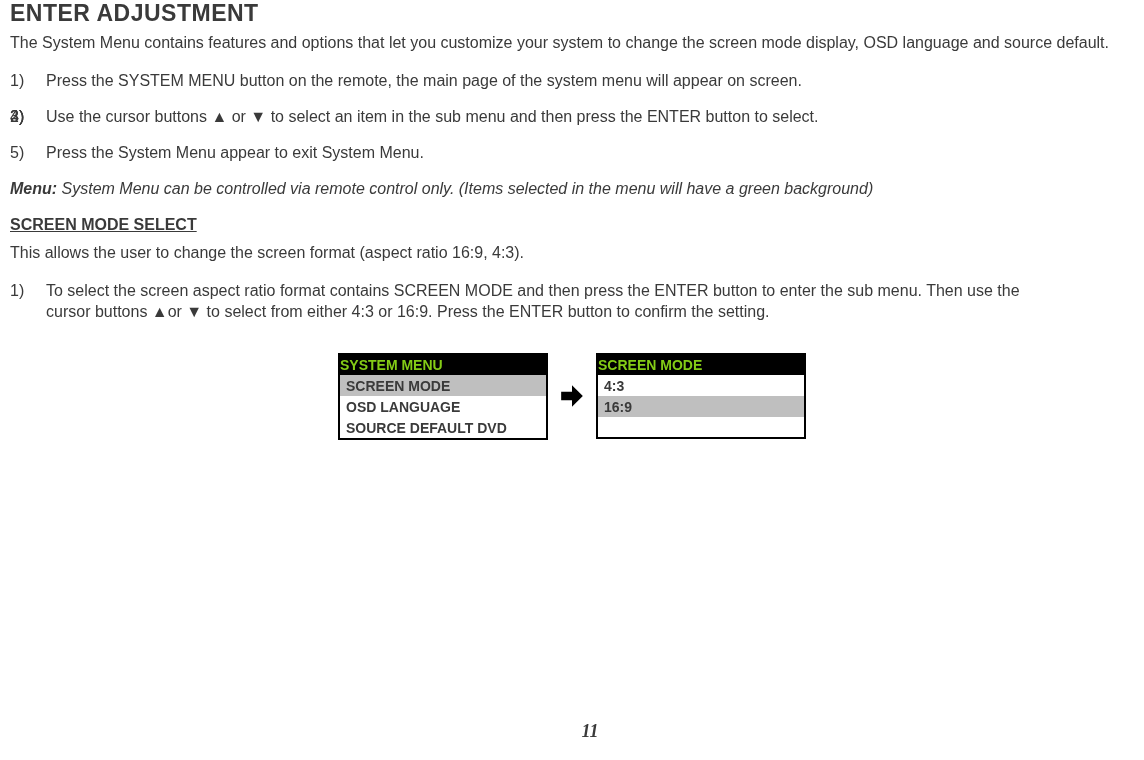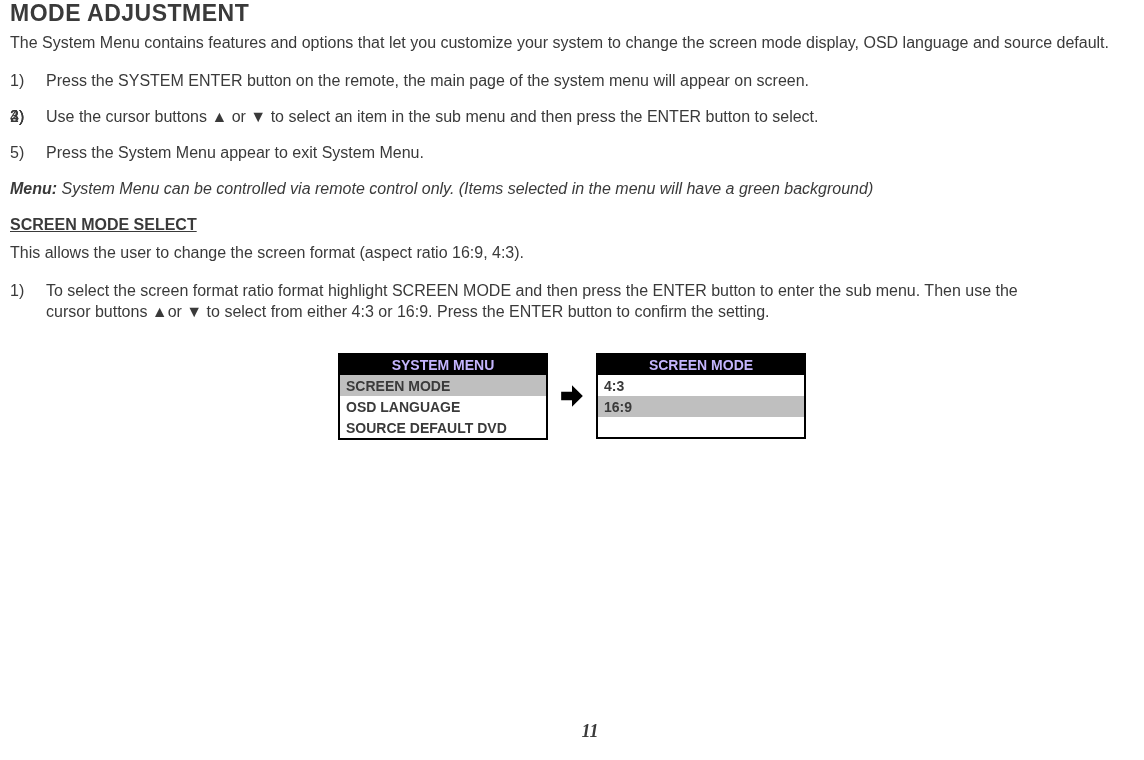--- a/index.html
+++ b/index.html
@@ -74,22 +74,21 @@
       margin-bottom: 30px;
     }
     .menu-box {
       border: 2px solid #000;
       width: 210px;
       font-size: 14px;
       font-weight: bold;
     }
     .menu-header {
       background: #000;
-      color: #c4b5fd;
-      text-align: center;
+      color: #84cc16;
       padding: 2px 0;
       font-size: 14px;
     }
     .menu-item {
       padding: 2px 6px;
       border-top: 1px solid transparent;
     }
     .menu-item.selected { background: #bfbfbf; }
     .menu-item.blank { height: 20px; }
     .arrow-icon {
@@ -109,28 +108,28 @@
       font-style: italic;
       font-weight: bold;
       font-size: 18px;
       padding-left: 36px;
     }
     .tri { font-family: Arial, sans-serif; }
   </style>
 </head>
 <body>
 
-<h1 class="title">MODE ADJUSTMENT</h1>
+<h1 class="title">ENTER ADJUSTMENT</h1>
 
 <p class="intro">The System Menu contains features and options that let you customize your system to change the screen mode display, OSD language and source default.</p>
 
 <ol class="step-list">
   <li>
     <span class="num">1)</span>
-    <span>Press the SYSTEM ENTER button on the remote, the main page of the system menu will appear on screen.</span>
+    <span>Press the SYSTEM MENU button on the remote, the main page of the system menu will appear on screen.</span>
   </li>
   <li>
     <span class="num">2)</span>
   </li>
   <li>
     <span class="num">3)</span>
   </li>
   <li>
     <span class="num">4)</span>
     <span class="tri">Use the cursor buttons ▲ or ▼ to select an item in the sub menu and then press the ENTER button to select.</span>
@@ -144,21 +143,21 @@
 <p class="note">
   <span class="label">Menu:</span><span class="text"> System Menu can be controlled via remote control only. (Items selected in the menu will have a green background)</span>
 </p>
 
 <h2 class="subheading">SCREEN MODE SELECT</h2>
 
 <p class="desc">This allows the user to change the screen format (aspect ratio 16:9, 4:3).</p>
 
 <div class="step-detail">
   <span class="num">1)</span>
-  <span>To select the screen format ratio format highlight SCREEN MODE and then press the ENTER button to enter the sub menu. Then use the</span><br>
+  <span>To select the screen aspect ratio format contains SCREEN MODE and then press the ENTER button to enter the sub menu. Then use the</span><br>
   <span class="tri">cursor buttons ▲or ▼ to select from either 4:3 or 16:9. Press the ENTER button to confirm the setting.</span>
 </div>
 
 <div class="menu-row">
   <div class="menu-box">
     <div class="menu-header">SYSTEM MENU</div>
     <div class="menu-item selected">SCREEN MODE</div>
     <div class="menu-item">OSD LANGUAGE</div>
     <div class="menu-item">SOURCE DEFAULT DVD</div>
   </div>

